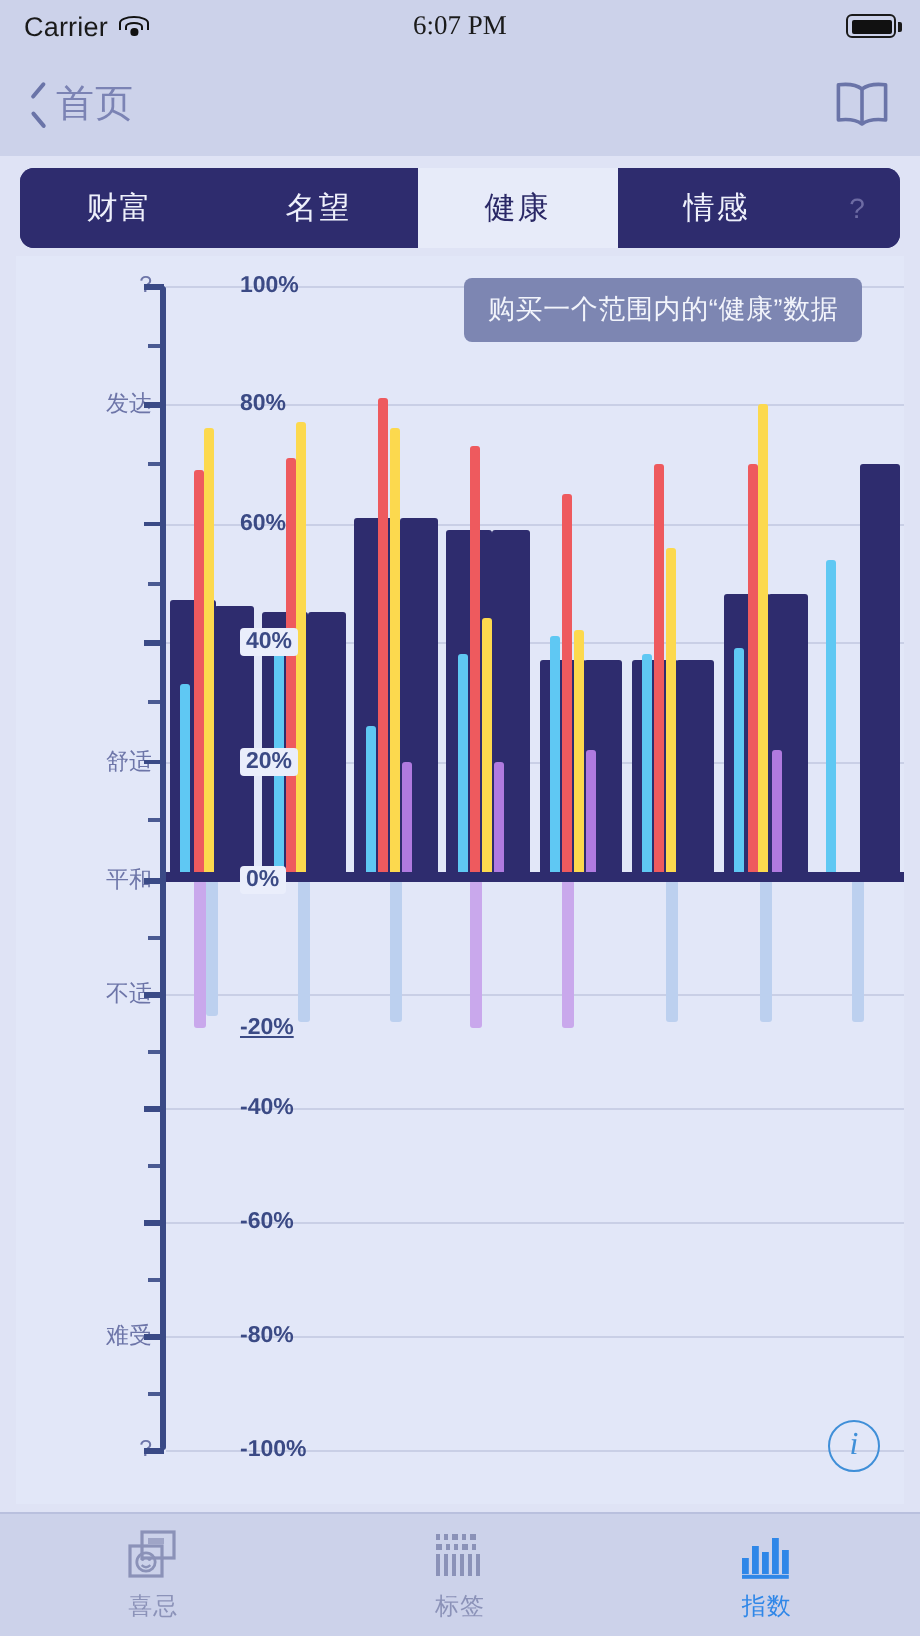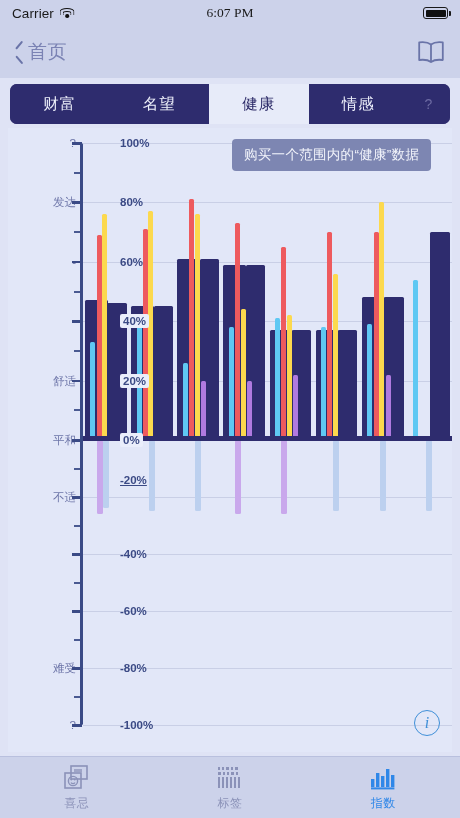--- a/index.html
+++ b/index.html
@@ -211,21 +211,21 @@
       <div class="tick minor" style="top: 510.5px;"></div>
       <div class="tick" style="top: 539px;"></div>
       <div class="tick minor" style="top: 567.5px;"></div>
       <div class="tick" style="top: 596px;"></div>
       <div class="pct" style="top: 15px;">100%</div>
       <div class="pct" style="top: 74.4px;">80%</div>
       <div class="pct" style="top: 133.8px;">60%</div>
       <div class="pct onbar" style="top: 193.2px;">40%</div>
       <div class="pct onbar" style="top: 252.6px;">20%</div>
       <div class="pct onbar" style="top: 312px;">0%</div>
-      <div class="pct" style="top: 352px; text-decoration: underline;">-20%</div>
+      <div class="pct" style="top: 386px; text-decoration: underline;">-20%</div>
       <div class="pct" style="top: 426px;">-40%</div>
       <div class="pct" style="top: 483px;">-60%</div>
       <div class="pct" style="top: 540px;">-80%</div>
       <div class="pct" style="top: 597px;">-100%</div>
       <div class="moods">
         <div class="mood" style="top: 15px;">?</div>
         <div class="mood" style="top: 74.4px;">发达</div>
         <div class="mood" style="top: 133.8px;">-</div>
         <div class="mood" style="top: 193.2px;">-</div>
         <div class="mood" style="top: 252.6px;">舒适</div>

